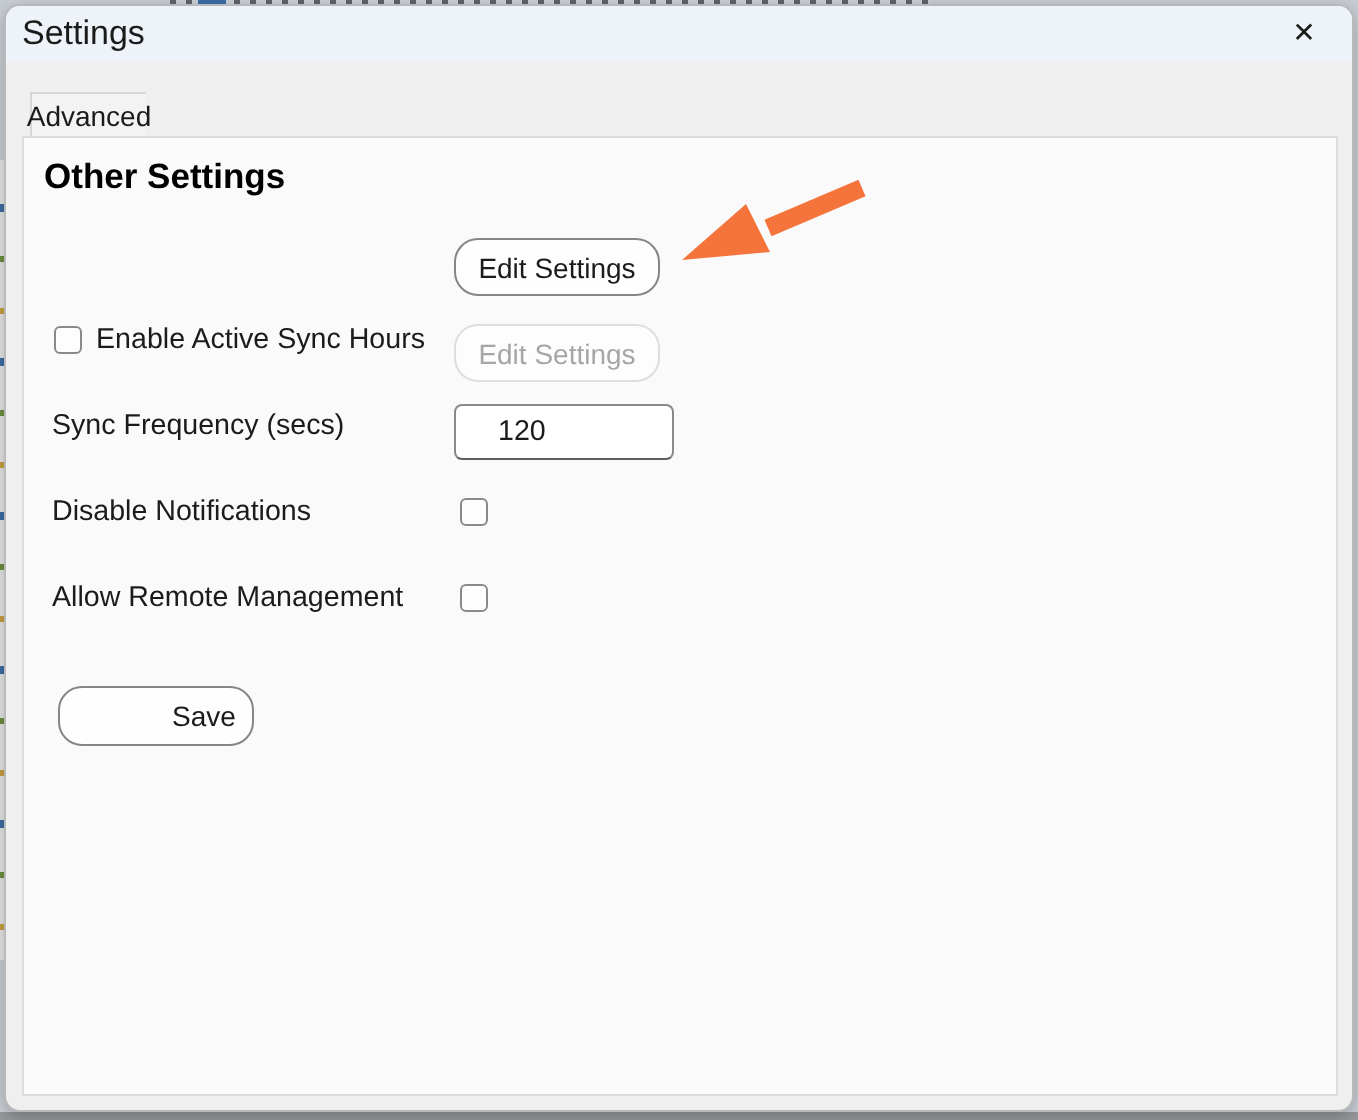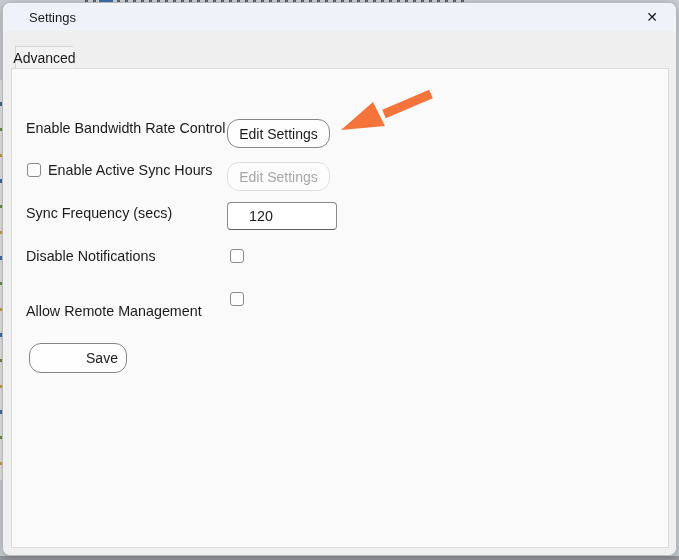--- a/index.html
+++ b/index.html
@@ -33,21 +33,21 @@
     border-radius:8px;
     border:1px solid #b9b9b9;
     box-shadow:0 2px 8px rgba(0,0,0,.25);
     overflow:hidden;
   }
   .titlebar {
     position:absolute; left:0; top:0; width:100%; height:28px;
     background:#eef3f9;
     display:flex; align-items:center;
   }
-  .titlebar .title { margin-left:26px; font-size:13px; color:#1b1b1b; }
+  .titlebar .title { margin-left:8px; font-size:17px; color:#1b1b1b; }
   .close-btn {
     position:absolute; right:8px; top:1px; width:32px; height:26px;
     background:transparent; border:none;
     font-size:14px; color:#1b1b1b; cursor:default;
     display:flex; align-items:center; justify-content:center;
     font-family:"DejaVu Sans",sans-serif;
   }
 
   
   .tab {
@@ -77,21 +77,21 @@
     border:1px solid #dcdcdc;
     z-index:2;
   }
   .heading { position:absolute; left:10px; top:9px; font-size:17.5px; font-weight:700; color:#000; }
 
   .lbl { position:absolute; height:30px; line-height:30px; font-size:14.3px; color:#1b1b1b; white-space:nowrap; }
   .lbl-bandwidth { left:14px; top:44px; }
   .lbl-activesync { left:36px; top:86px; }
   .lbl-syncfreq { left:14px; top:129px; }
   .lbl-notifications { left:14px; top:172px; }
-  .lbl-remote { left:14px; top:215px;margin-top:12px; }
+  .lbl-remote { left:14px; top:215px; }
 
   .btn {
     position:absolute;
     background:#fefefe;
     border:1px solid #868686;
     border-radius:12px;
     font-size:14px; color:#1b1b1b;
     font-family:"Liberation Sans","DejaVu Sans",sans-serif;
   }
   .btn-edit1 { left:215px; top:50px; width:103px; height:29px; }
@@ -137,22 +137,22 @@
       <span>✕</span>
     </button>
   </div>
 
   <div class="tab tab-folders">
     <span>Advanced</span>
   </div>
 
   <div class="panel">
 
+    <div class="heading">Other Settings</div>
 
-    <div class="lbl lbl-bandwidth">Enable Bandwidth Rate Control</div>
     <button class="btn btn-edit1">Edit Settings</button>
 
     <div class="checkbox cb-activesync"></div>
     <div class="lbl lbl-activesync">Enable Active Sync Hours</div>
     <button class="btn btn-edit2" disabled="">Edit Settings</button>
 
     <div class="lbl lbl-syncfreq">Sync Frequency (secs)</div>
     <input class="txt-input" type="text" value="120" style="">
 
     <div class="lbl lbl-notifications">Disable Notifications</div>

